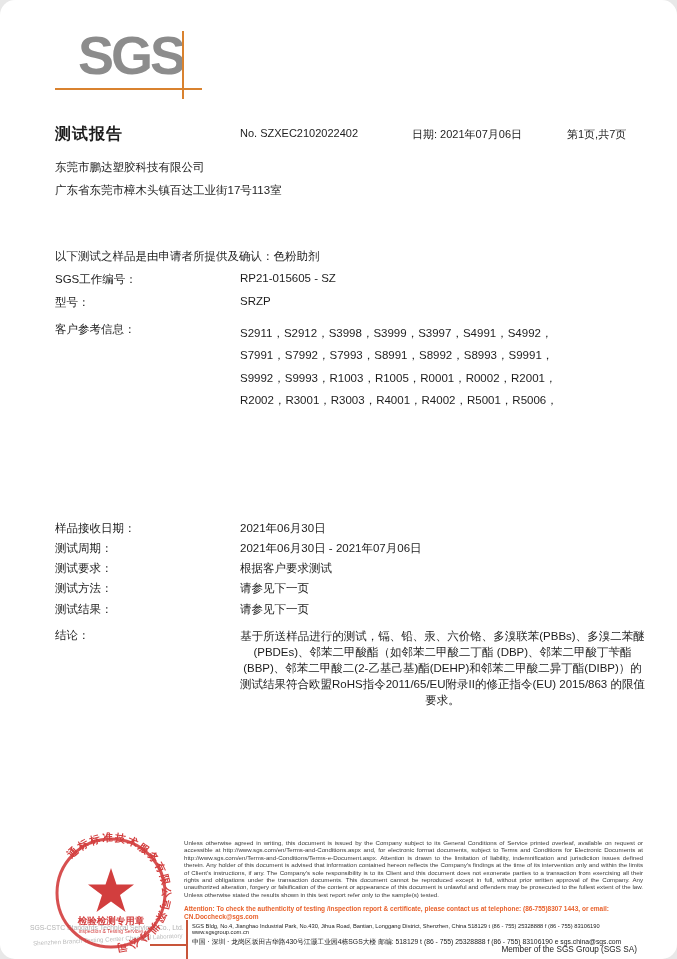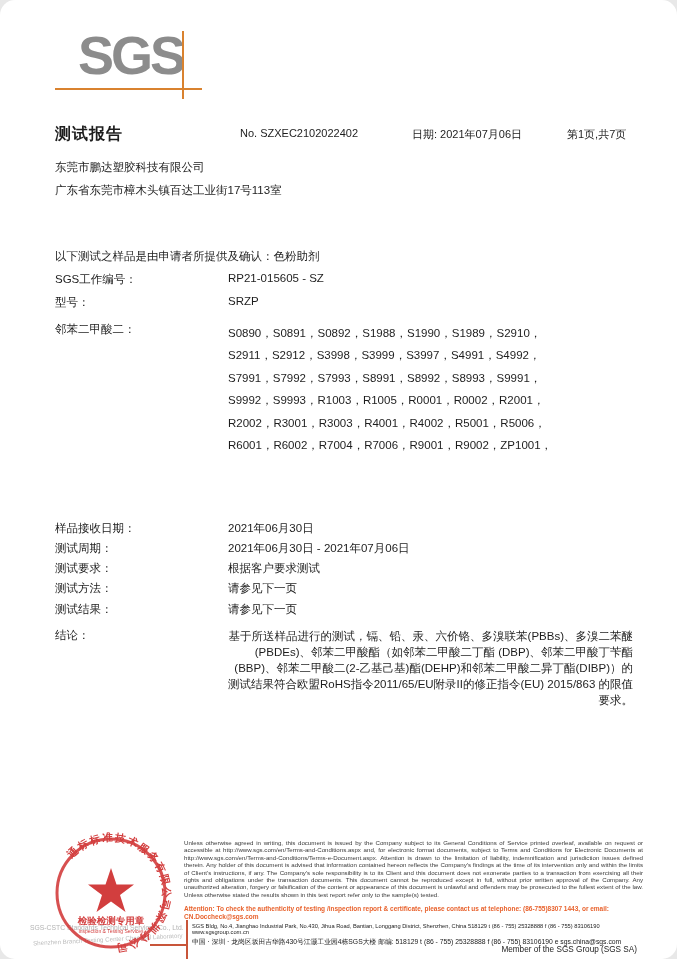--- a/index.html
+++ b/index.html
@@ -24,23 +24,23 @@
   .report-date { position:absolute; left:412px; top:0; }
   .page-info { position:absolute; left:567px; top:0; }
 
   .applicant-name    { position:absolute; left:55px; top:160px; font-size:11.5px; }
   .applicant-address { position:absolute; left:55px; top:183px; font-size:11.5px; }
 
   
   .statement { position:absolute; left:55px; top:249px; font-size:11.5px; }
   .frow { position:absolute; left:55px; width:590px; font-size:11.5px; }
   .frow .flabel { position:absolute; left:0; top:0; width:180px; }
-  .frow .fvalue { position:absolute; left:173px; top:0; width:405px; }
+  .frow .fvalue { position:absolute; left:185px; top:0; width:405px; }
   .ref-lines div { line-height:22.4px; }
-  .conclusion-text { line-height:16px; text-align:right; }
+  .conclusion-text { line-height:16px; text-align:center; }
 
   
   .disclaimer {
     position:absolute; left:184px; top:839px; width:459px;
     font-size:6.15px; line-height:7.4px; text-align:justify; color:#3a3a3a;
   }
   .attention {
     position:absolute; left:184px; top:905px; width:462px;
     font-size:6.5px; line-height:7.6px; font-weight:bold; color:#e8622d;
   }
@@ -93,28 +93,26 @@
     <span class="flabel">SGS工作编号：</span>
     <span class="fvalue">RP21-015605 - SZ</span>
   </div>
 
   <div class="frow" style="top:295px">
     <span class="flabel">型号：</span>
     <span class="fvalue">SRZP</span>
   </div>
 
   <div class="frow" style="top:322px">
-    <span class="flabel">邻苯二甲酸二：</span>
+    <span class="flabel">客户参考信息：</span>
     <span class="fvalue ref-lines">
-      <div>S0890，S0891，S0892，S1988，S1990，S1989，S2910，</div>
       <div>S2911，S2912，S3998，S3999，S3997，S4991，S4992，</div>
       <div>S7991，S7992，S7993，S8991，S8992，S8993，S9991，</div>
       <div>S9992，S9993，R1003，R1005，R0001，R0002，R2001，</div>
       <div>R2002，R3001，R3003，R4001，R4002，R5001，R5006，</div>
-      <div>R6001，R6002，R7004，R7006，R9001，R9002，ZP1001，</div>
     </span>
   </div>
 
   <div class="frow" style="top:521px">
     <span class="flabel">样品接收日期：</span>
     <span class="fvalue">2021年06月30日</span>
   </div>
 
   <div class="frow" style="top:541px">
     <span class="flabel">测试周期：</span>

